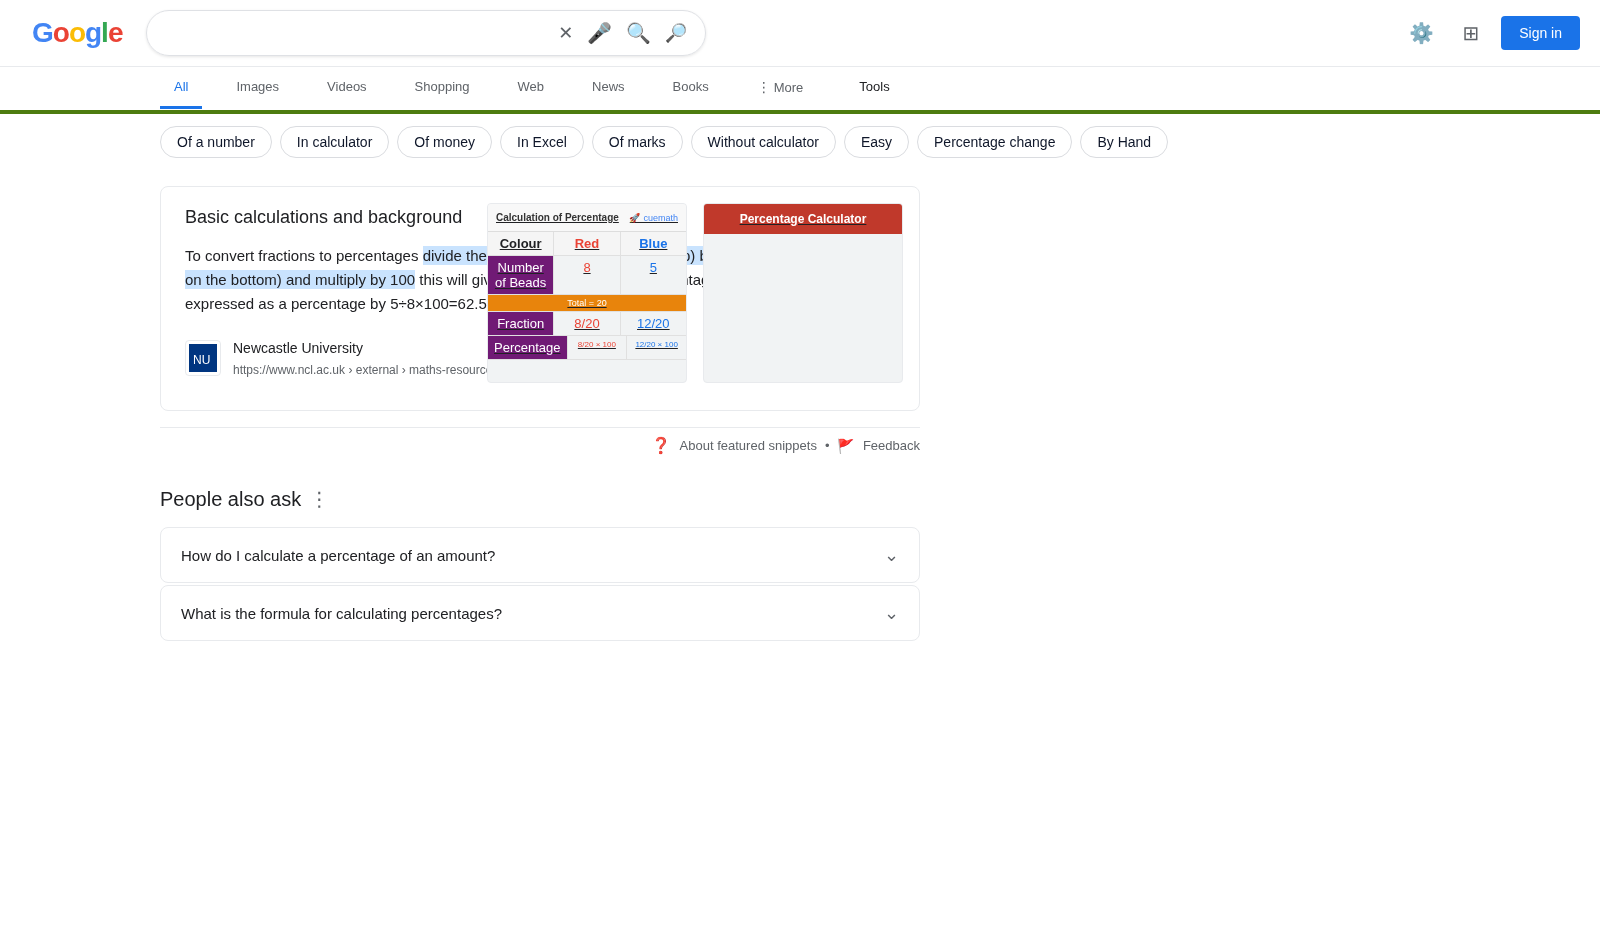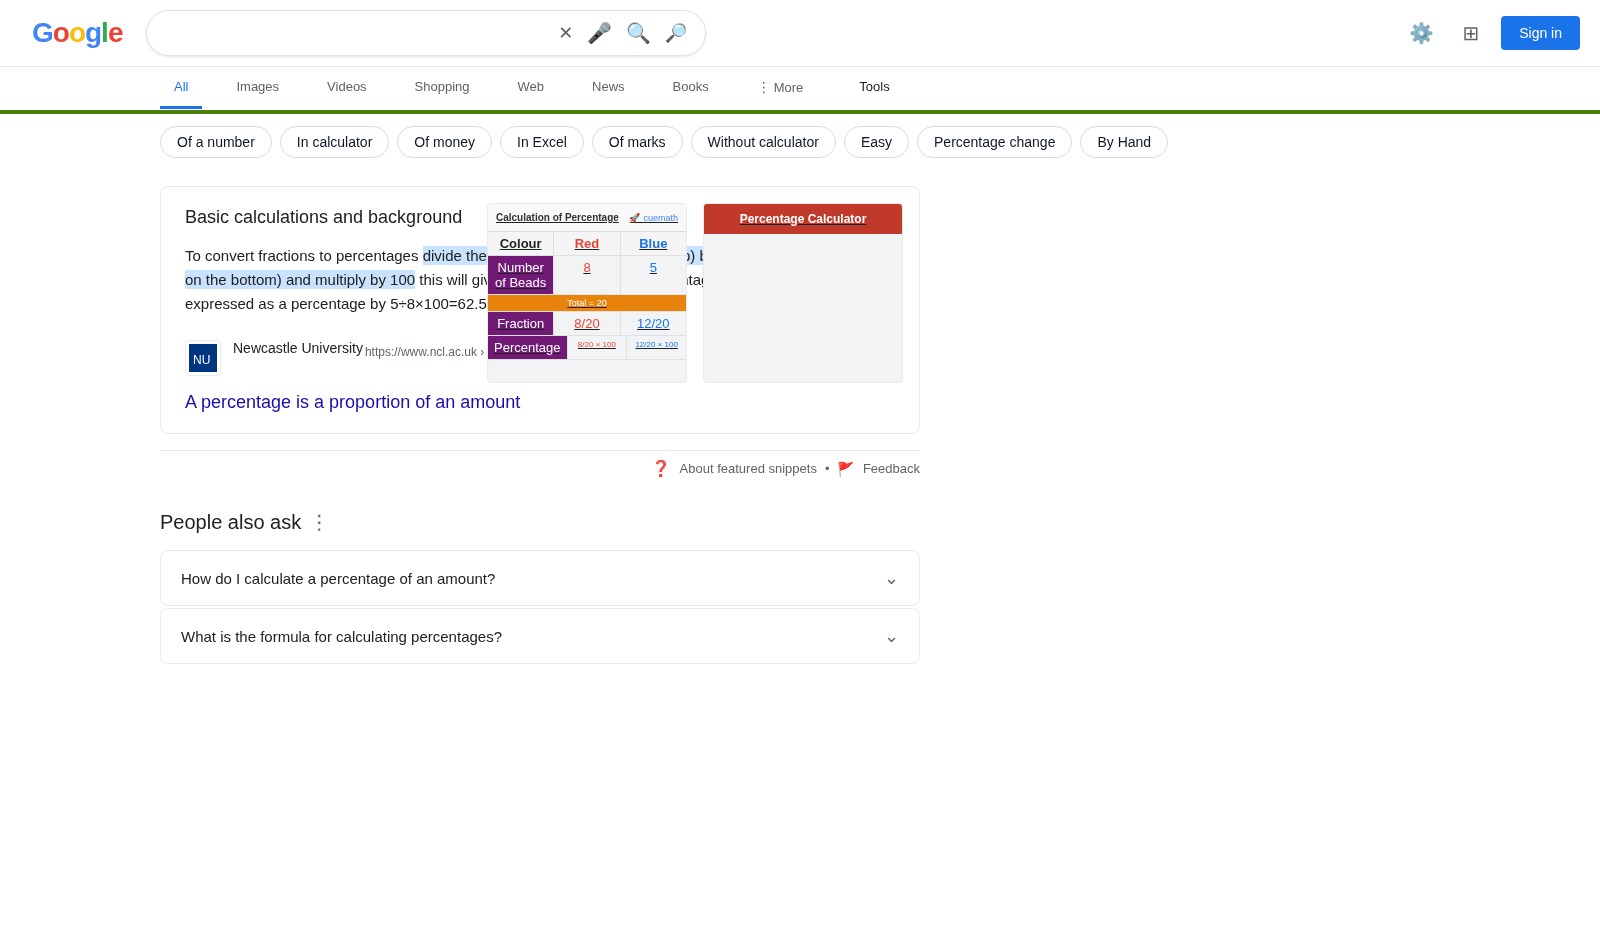--- a/index.html
+++ b/index.html
@@ -258,21 +258,21 @@
       border: 1px solid #e8eaed;
       border-radius: 4px;
       background: #fff;
       display: flex;
       align-items: center;
       justify-content: center;
       font-size: 10px;
       color: #1a73e8;
       flex-shrink: 0;
     }
-    .source-info { display: flex; flex-direction: row; gap: 2px; }
+    .source-info { display: flex; flex-direction: column; gap: 2px; }
     .source-name { font-size: 14px; color: #202124; }
     .source-url { font-size: 12px; color: #5f6368; display: flex; align-items: center; gap: 6px; }
 
     #snippet-link {
       color: #1a0dab;
       font-size: 18px;
       text-decoration: none;
       display: block;
       margin-top: 8px;
     }
@@ -455,21 +455,20 @@
         </div>
         <div class="source-info">
           <span class="source-name">Newcastle University</span>
           <span class="source-url">
             <span>https://www.ncl.ac.uk › external › maths-resources › per...</span>
             <span class="vdots">⋮</span>
           </span>
         </div>
       </div>
 
-      <a id="snippet-link" href="#">A percentage is a proportion of an amount</a>
 
     </div>
 
     <div id="feedback-area">
       <span style="color:#5f6368;font-size:16px;">❓</span>
       <a class="feedback-link">About featured snippets</a>
       <span class="dot-separator">•</span>
       <span style="font-size:14px;">🚩</span>
       <a class="feedback-link">Feedback</a>
     </div>

